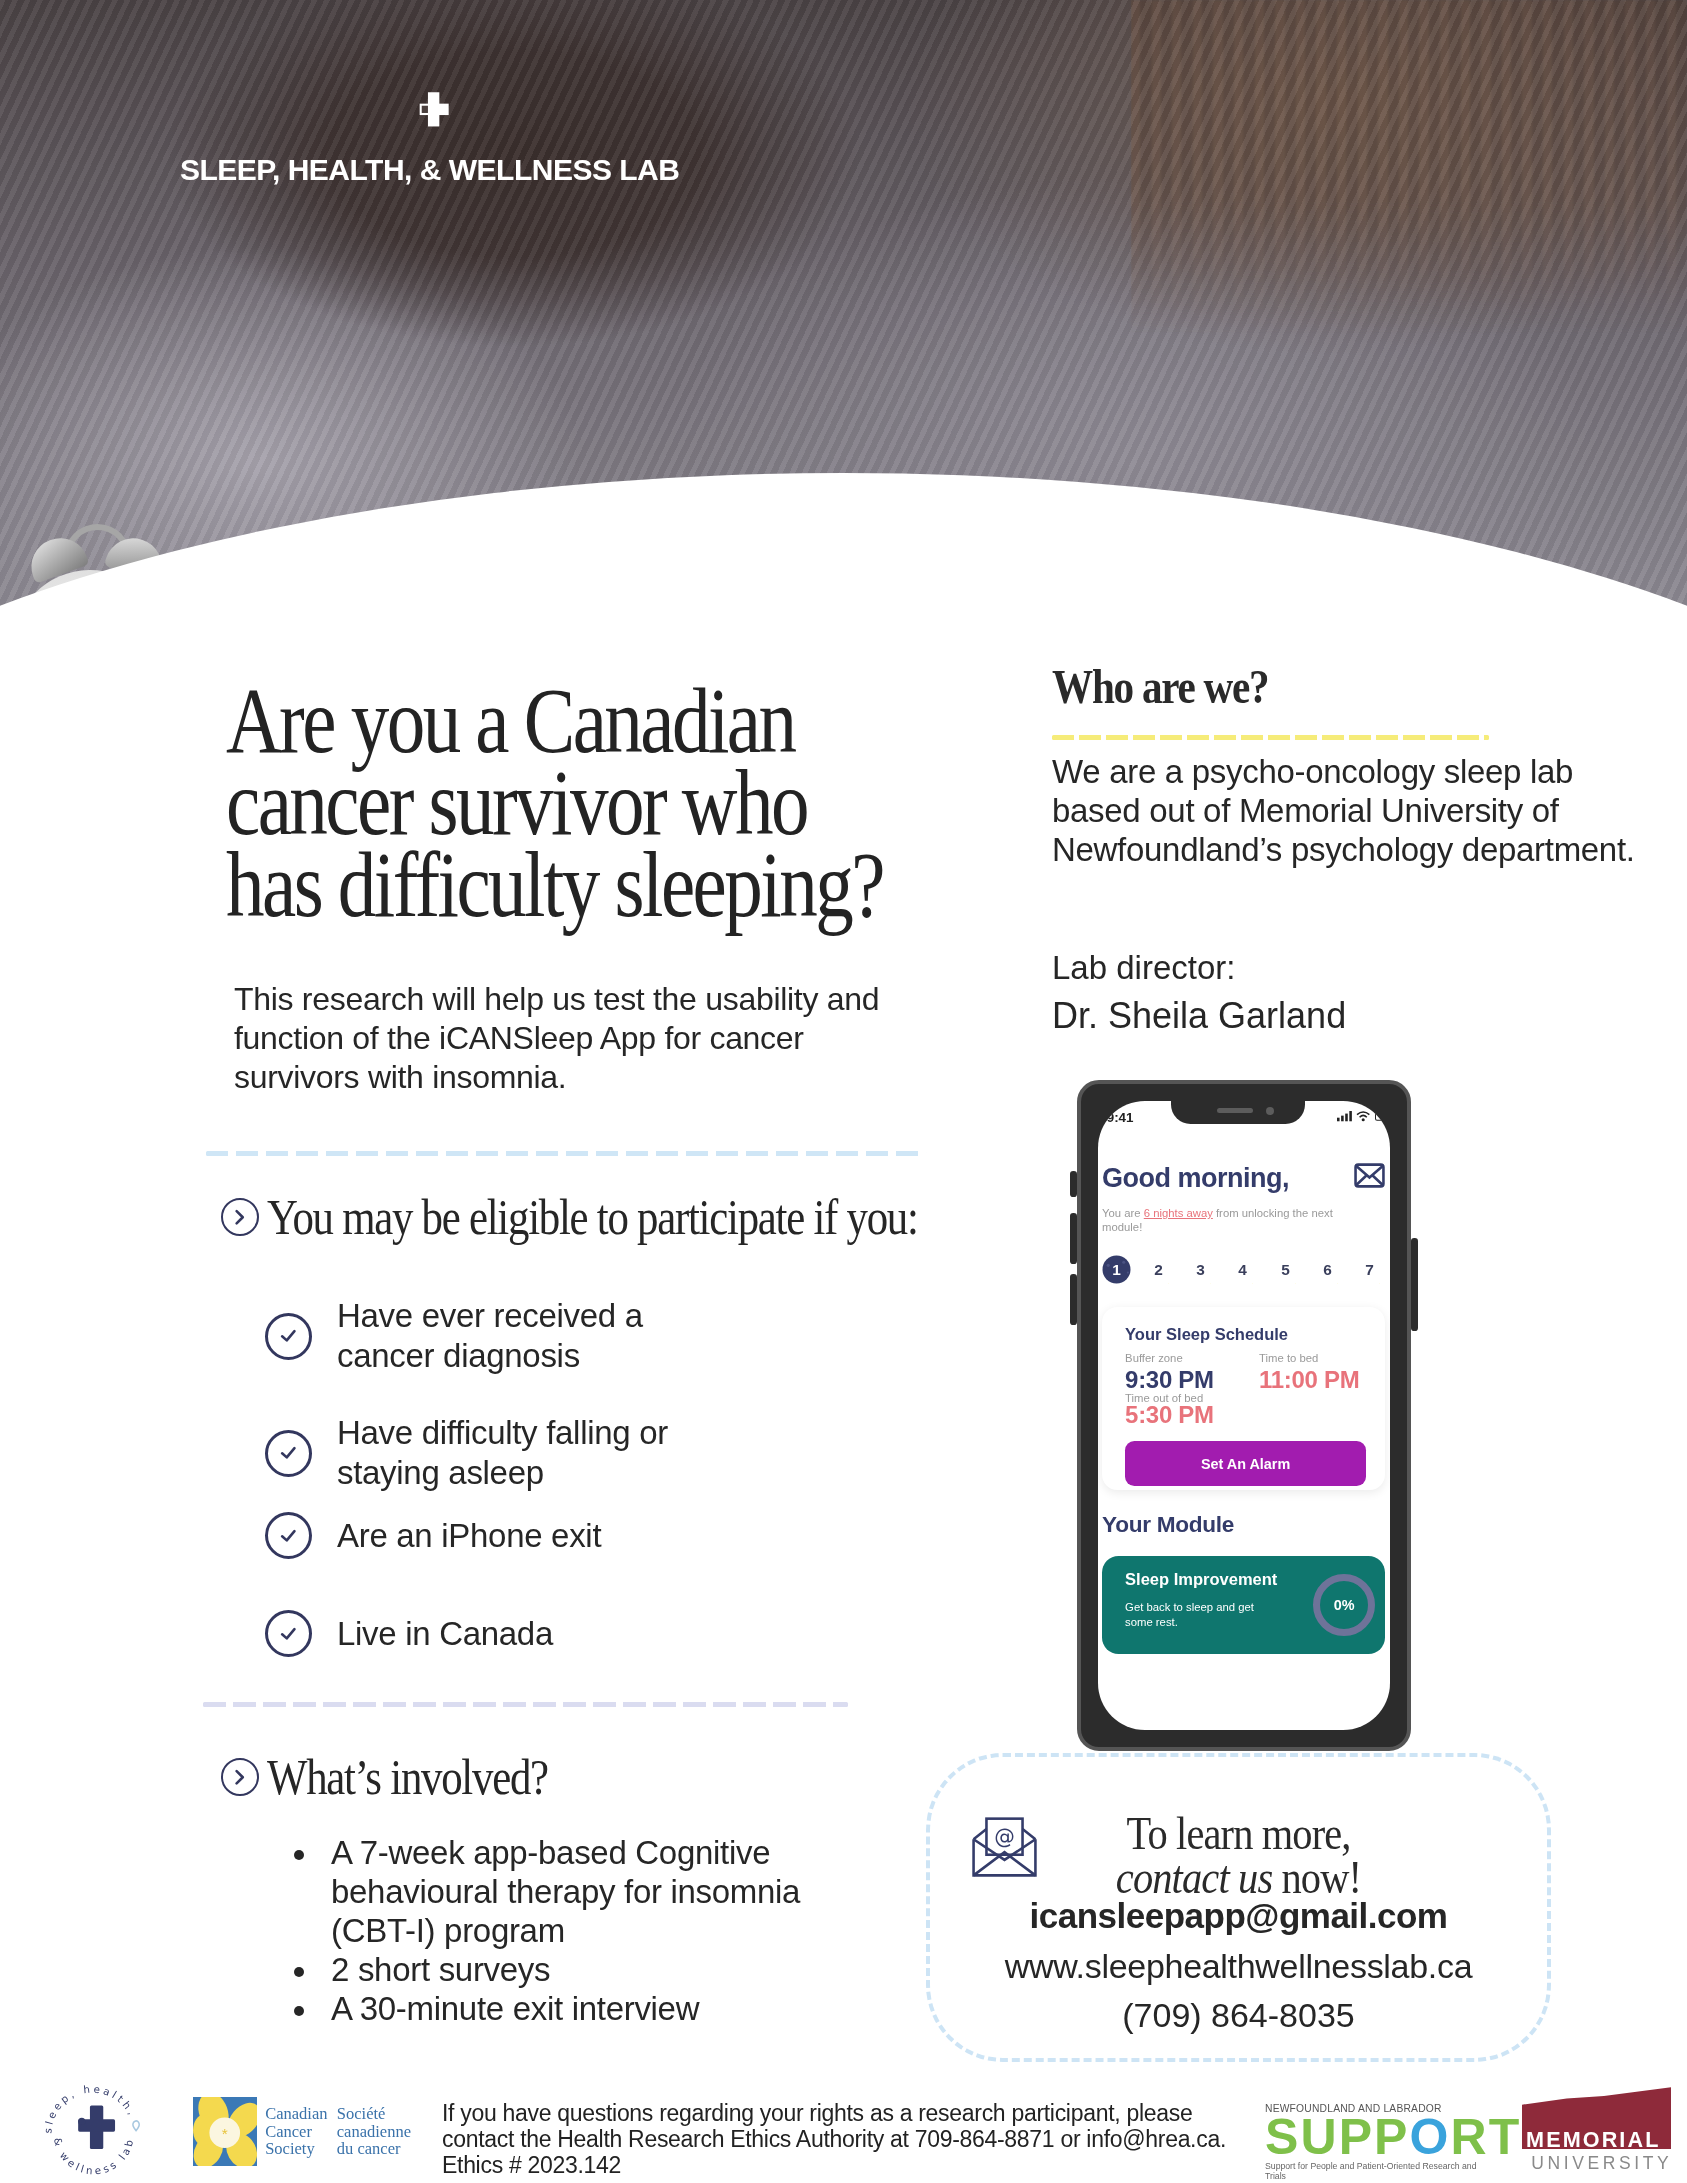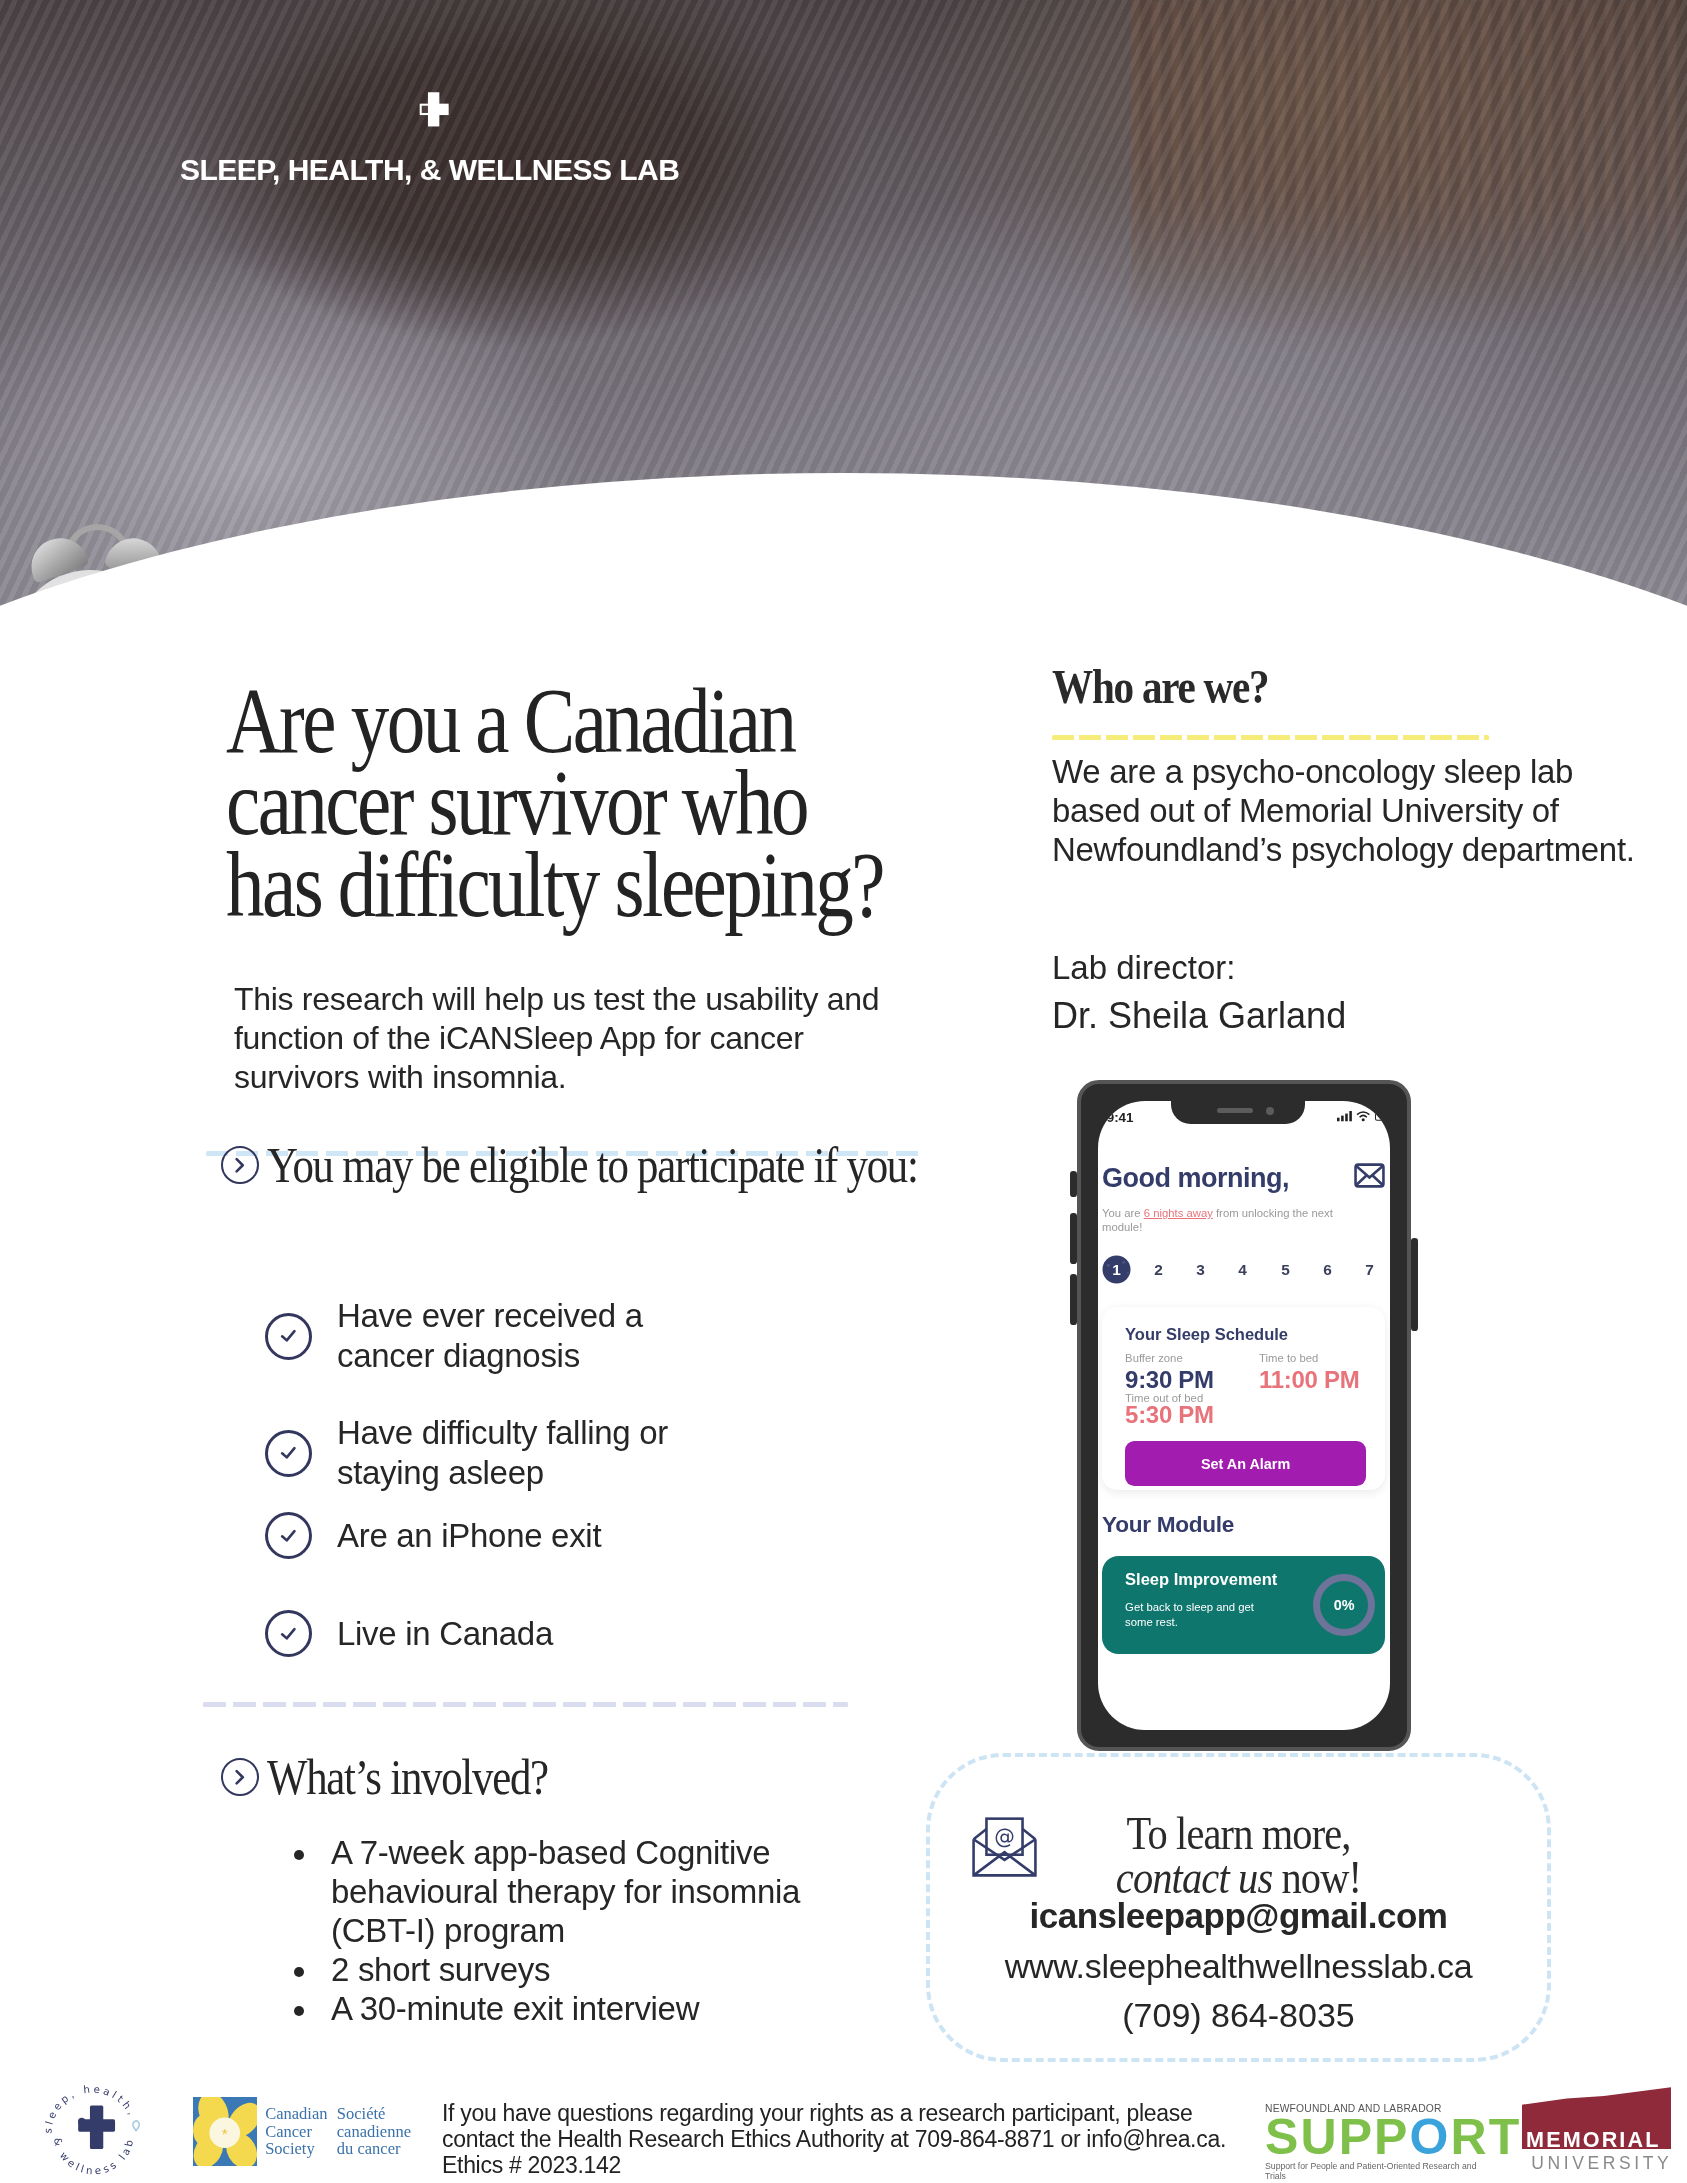--- a/index.html
+++ b/index.html
@@ -72,21 +72,21 @@
 
   .section-head { position: absolute; display: flex; align-items: center; gap: 8.2px; }
   .section-head .chev {
     width: 38px; height: 38px; border: 2.6px solid #33375e; border-radius: 50%;
     display: flex; align-items: center; justify-content: center; color: #33375e;
   }
   .section-head .txt {
     font-family: "Liberation Serif", "DejaVu Serif", serif; font-size: 51px; color: #262626;
     letter-spacing: -1.5px; transform: scaleX(0.84); transform-origin: left center; white-space: nowrap;
   }
-  .elig-head { left: 221px; top: 1136px; }
+  .elig-head { left: 221px; top: 1188px; }
   .inv-head { left: 221px; top: 1748px; }
 
   .elig-list { position: absolute; left: 265px; top: 1296px; width: 566px; }
   .elig-item { position: absolute; left: 0; display: flex; align-items: center; gap: 25px; }
   .elig-item .check {
     width: 47px; height: 47px; border: 3.1px solid #33375e; border-radius: 50%;
     display: flex; align-items: center; justify-content: center; flex: none;
   }
   .elig-item .lbl { font-size: 33px; line-height: 40px; color: #262626; letter-spacing: -0.3px; }
 

